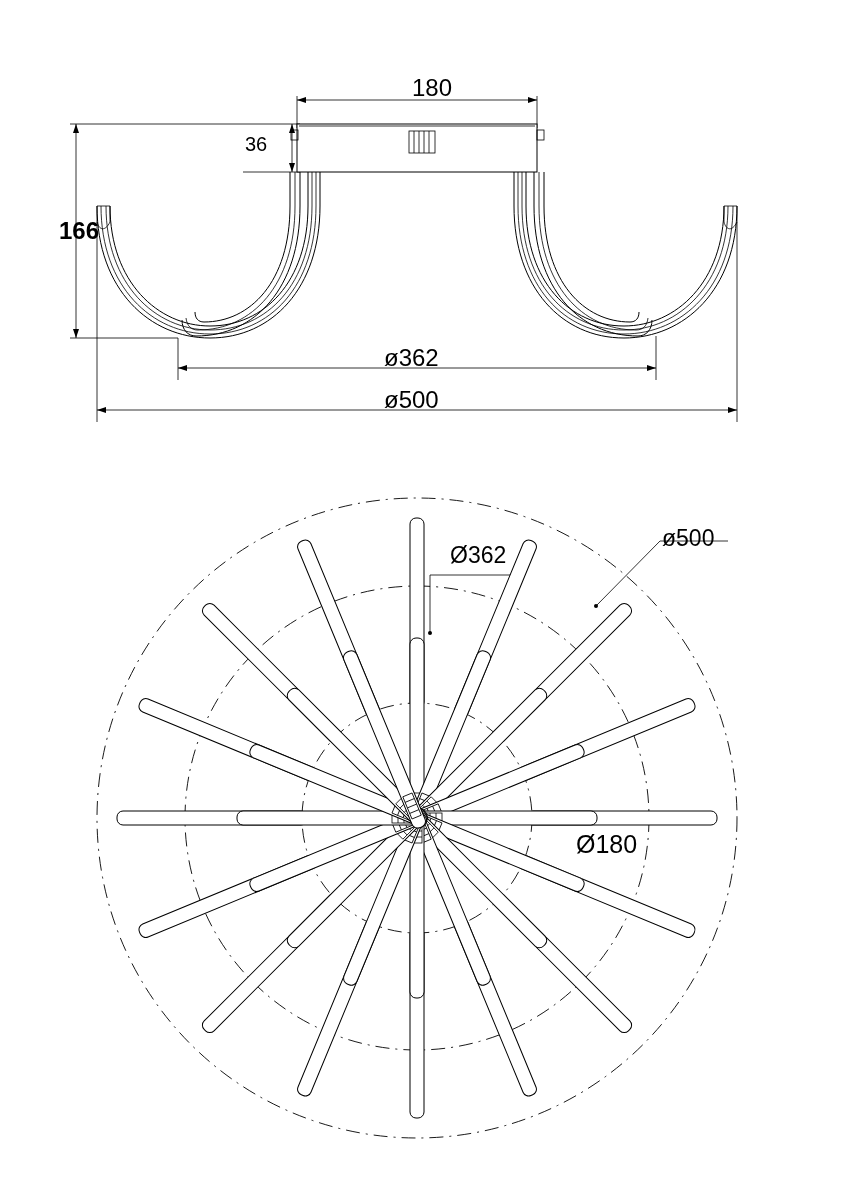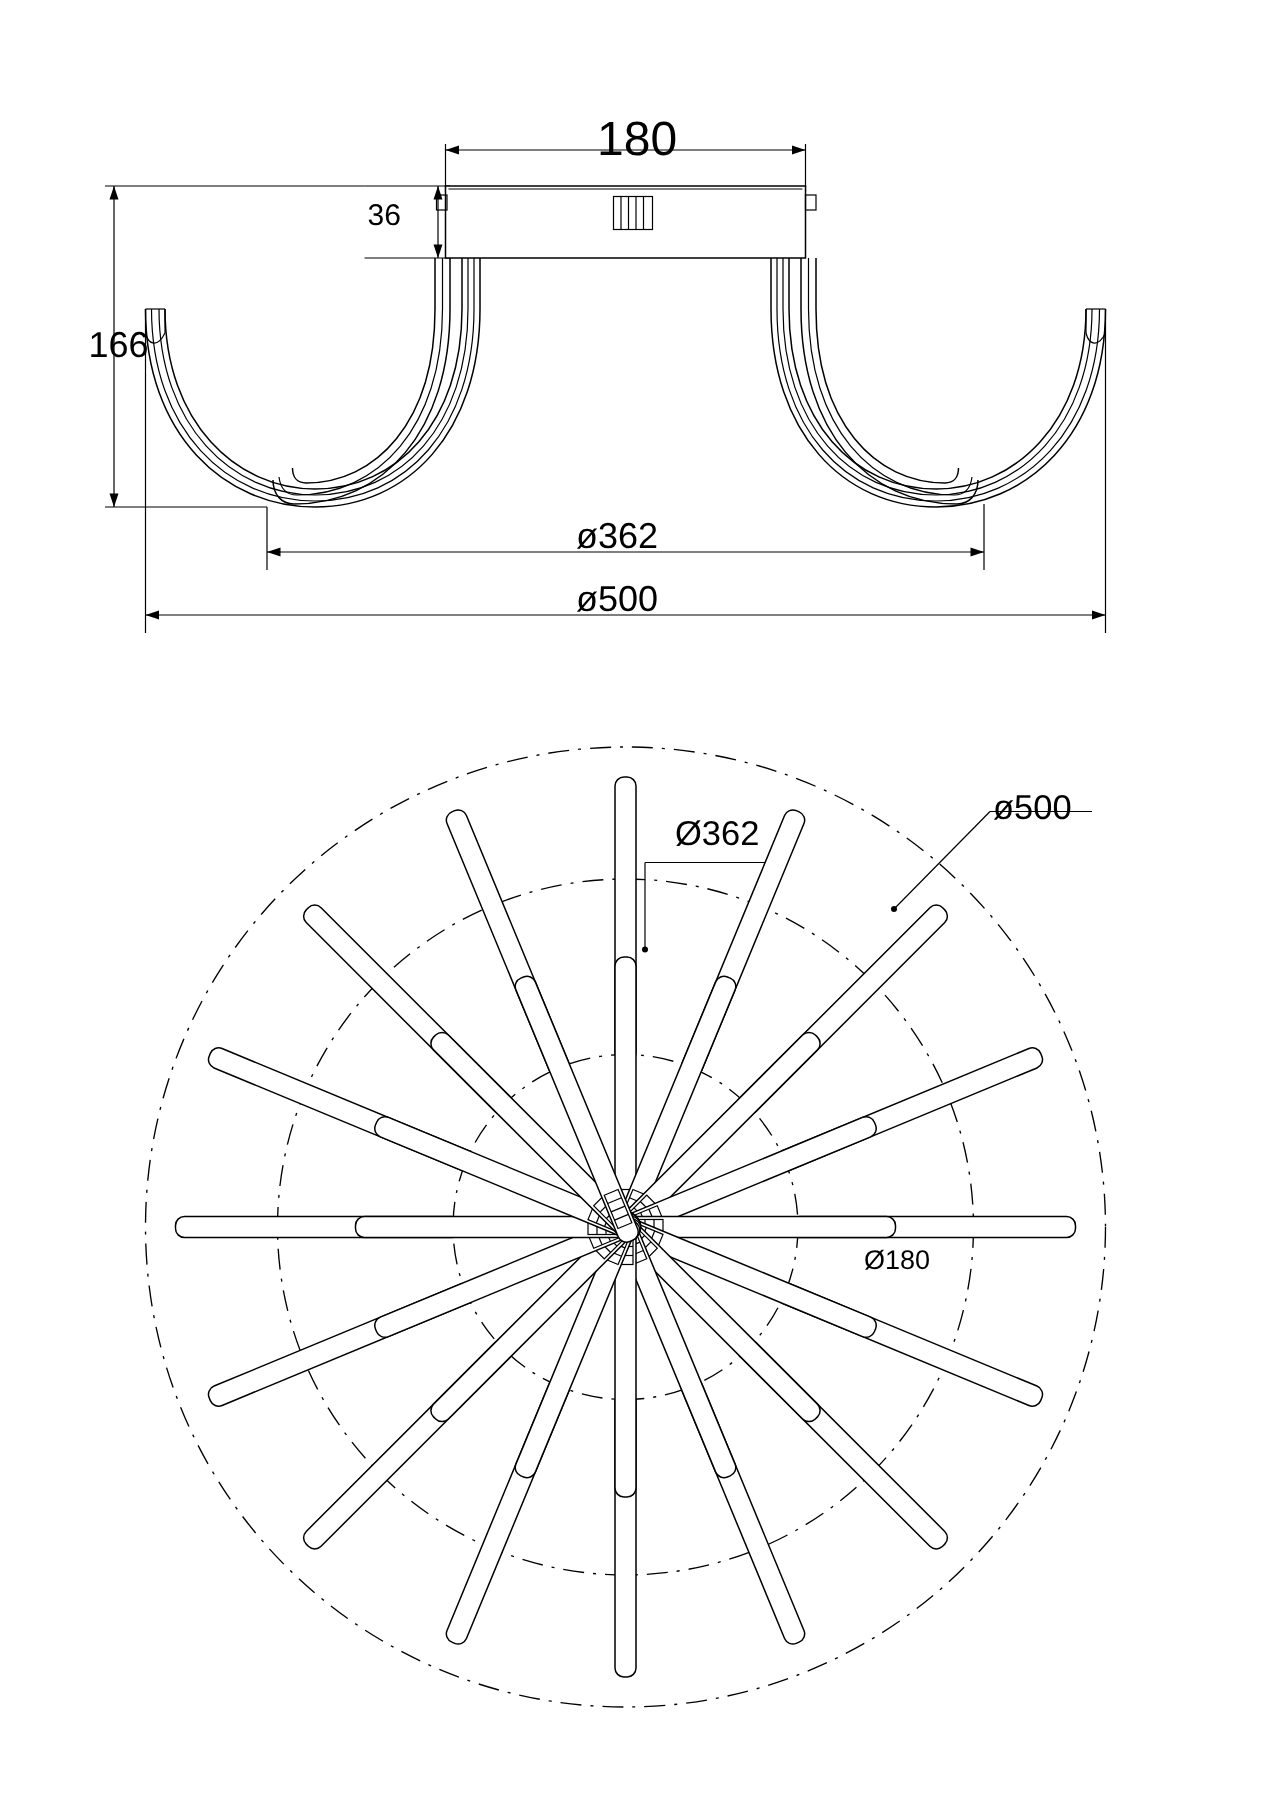--- a/index.html
+++ b/index.html
@@ -118,23 +118,23 @@
 
     <g>
       <line class="thin" x1="97" y1="410" x2="737" y2="410"></line>
       <path d="M97,410 l9,-3 v6 z" fill="#000"></path>
       <path d="M737,410 l-9,-3 v6 z" fill="#000"></path>
       <line class="thin" x1="97" y1="222" x2="97" y2="422"></line>
       <line class="thin" x1="737" y1="222" x2="737" y2="422"></line>
     </g>
   </svg>
 
-  <div class="dim-label" style="left:398px; top:74px; font-size:32px;">180</div>
+  <div class="dim-label" style="left:412px; top:74px; font-size:24px;">180</div>
   <div class="dim-label" style="left:245px; top:133px; font-size:20px;">36</div>
-  <div class="dim-label" style="left:59px; top:217px; font-size:24px;">166</div>
+  <div class="dim-label" style="left:59px; top:217px; font-size:24px;font-weight:bold;">166</div>
   <div class="dim-label" style="left:384px; top:344px; font-size:24px;">ø362</div>
   <div class="dim-label" style="left:384px; top:386px; font-size:24px;">ø500</div>
 
   <svg width="848" height="700" viewBox="0 0 848 700" style="position:absolute; left:0; top:478px;">
 
     <circle class="dash" cx="417" cy="340" r="320"></circle>
     <circle class="dash" cx="417" cy="340" r="232"></circle>
     <circle class="dash" cx="417" cy="340" r="115"></circle>
 
     <g>
@@ -403,15 +403,15 @@
         <rect class="thin" x="412" y="315" width="10" height="24" fill="#fff"></rect>
         <line class="thin" x1="412" y1="321" x2="422" y2="321"></line>
         <line class="thin" x1="412" y1="327" x2="422" y2="327"></line>
         <line class="thin" x1="412" y1="333" x2="422" y2="333"></line>
       </g>
     </g>
   </svg>
 
   <div class="dim-label" style="left:662px; top:525px; font-size:23px;">ø500</div>
   <div class="dim-label" style="left:450px; top:542px; font-size:23px;">Ø362</div>
-  <div class="dim-label" style="left:576px; top:830px; font-size:18px;">Ø180</div>
+  <div class="dim-label" style="left:576px; top:830px; font-size:25px;">Ø180</div>
 
 </div>
 
 </body></html>

